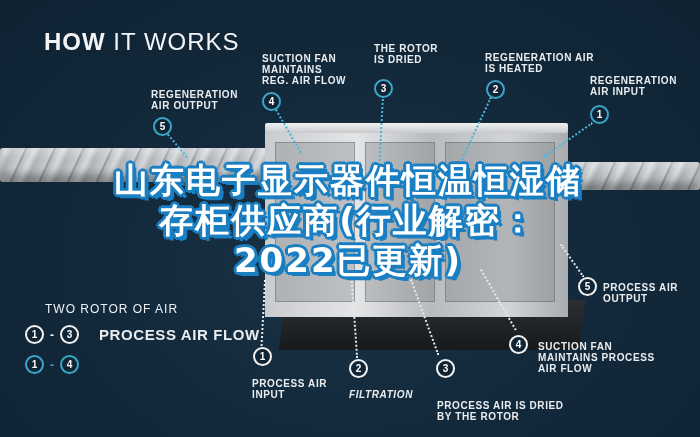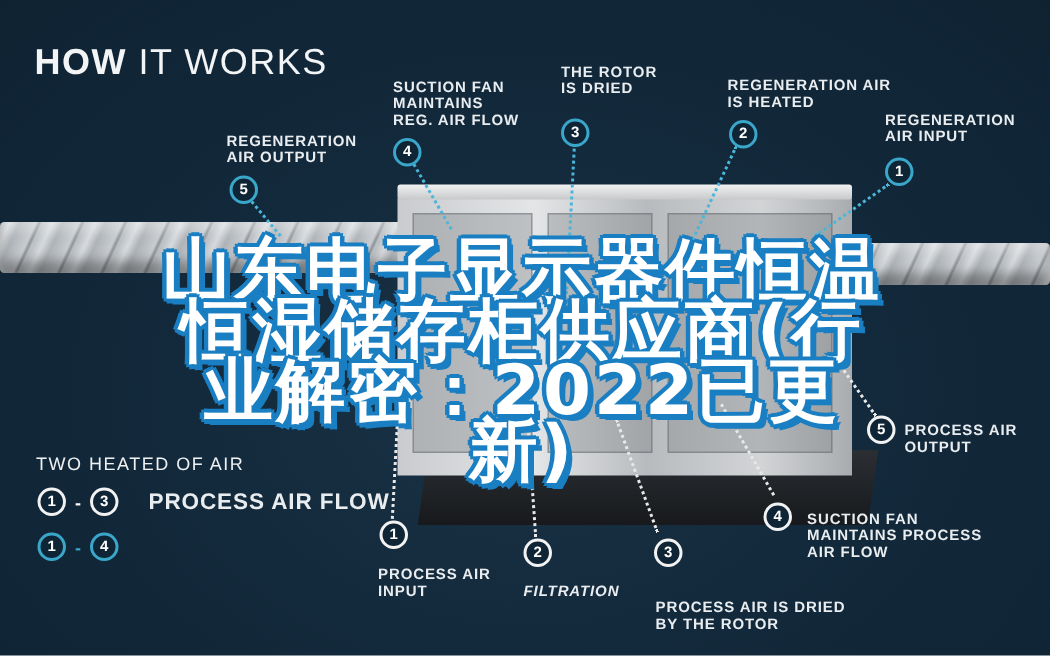--- a/index.html
+++ b/index.html
@@ -3,21 +3,21 @@
 <meta charset="utf-8">
 <style>
   * { margin:0; padding:0; box-sizing:border-box; }
   html, body { width:700px; height:437px; overflow:hidden; }
   body {
     position:relative;
     font-family:"Liberation Sans", sans-serif;
     background: radial-gradient(ellipse at 50% 60%, #1b3347 0%, #132a3c 45%, #0e2232 100%);
     color:#fff;
   }
-  .abs { position:absolute; }
+  .abs { position:absolute;margin-left:21px; }
   .title {
     left:23px; top:28px; font-size:24px; letter-spacing:1px; color:#f2f4f6; font-weight:normal;
   }
   .title b { font-weight:bold; }
   .lbl {
     position:absolute; font-size:10px; font-weight:bold; letter-spacing:0.6px; line-height:11px; color:#e9edf0;
     text-transform:uppercase; white-space:pre-line;
   }
   .circ {
     position:absolute; width:19px; height:19px; border-radius:50%;
@@ -43,21 +43,21 @@
   .machine-panel { position:absolute; background:rgba(120,125,130,.35); border:1px solid rgba(80,85,90,.4); }
   .machine-base {
     position:absolute; left:282px; top:300px; width:300px; height:50px;
     background:linear-gradient(#2b2f33,#17191c); transform:skewX(-8deg);
   }
   .leader { position:absolute; border-left:2px dotted #4bb6d8; transform-origin:top left; }
   .leader.white { border-left-color:#e8e8e8; }
   
   .headline {
     position:absolute; left:108px; top:160px; width:480px; text-align:center;
-    font-family:"DejaVu Sans", sans-serif; font-weight:bold; font-size:46px; line-height:40px;
+    font-family:"DejaVu Sans", sans-serif; font-weight:bold; font-size:34px; line-height:40px;
     color:#ffffff; letter-spacing:2px;
     text-shadow:
       3px 0 0 #1a7fc2, -3px 0 0 #1a7fc2, 0 3px 0 #1a7fc2, 0 -3px 0 #1a7fc2,
       2px 2px 0 #1a7fc2, -2px -2px 0 #1a7fc2, 2px -2px 0 #1a7fc2, -2px 2px 0 #1a7fc2,
       4px 4px 0 #1a7fc2;
   }
   .legend-title { left:24px; top:302px; font-size:12px; letter-spacing:1px; color:#eef1f3; }
   .legend-row { position:absolute; left:25px; display:flex; align-items:center; gap:6px; }
   .legend-row .circ { position:relative; }
   .legend-row .dash { font-size:12px; font-weight:bold; color:#fff; }
@@ -125,21 +125,21 @@
 
 <div class="circ white" style="left:509px; top:335px;">4</div>
 <div class="lbl" style="left:538px; top:341px;">SUCTION FAN
 MAINTAINS PROCESS
 AIR FLOW</div>
 
 <div class="circ white" style="left:578px; top:277px;">5</div>
 <div class="lbl" style="left:603px; top:282px;">PROCESS AIR
 OUTPUT</div>
 
-<div class="abs legend-title">TWO HEATED OF AIR</div>
+<div class="abs legend-title">TWO ROTOR OF AIR</div>
 <div class="legend-row" style="top:325px;">
   <div class="circ white">1</div>
   <span class="dash">-</span>
   <div class="circ white">3</div>
   <span class="txt">PROCESS AIR FLOW</span>
 </div>
 <div class="legend-row" style="top:355px;">
   <div class="circ">1</div>
   <span class="dash" style="color:#3aa6c9;">-</span>
   <div class="circ">4</div>

